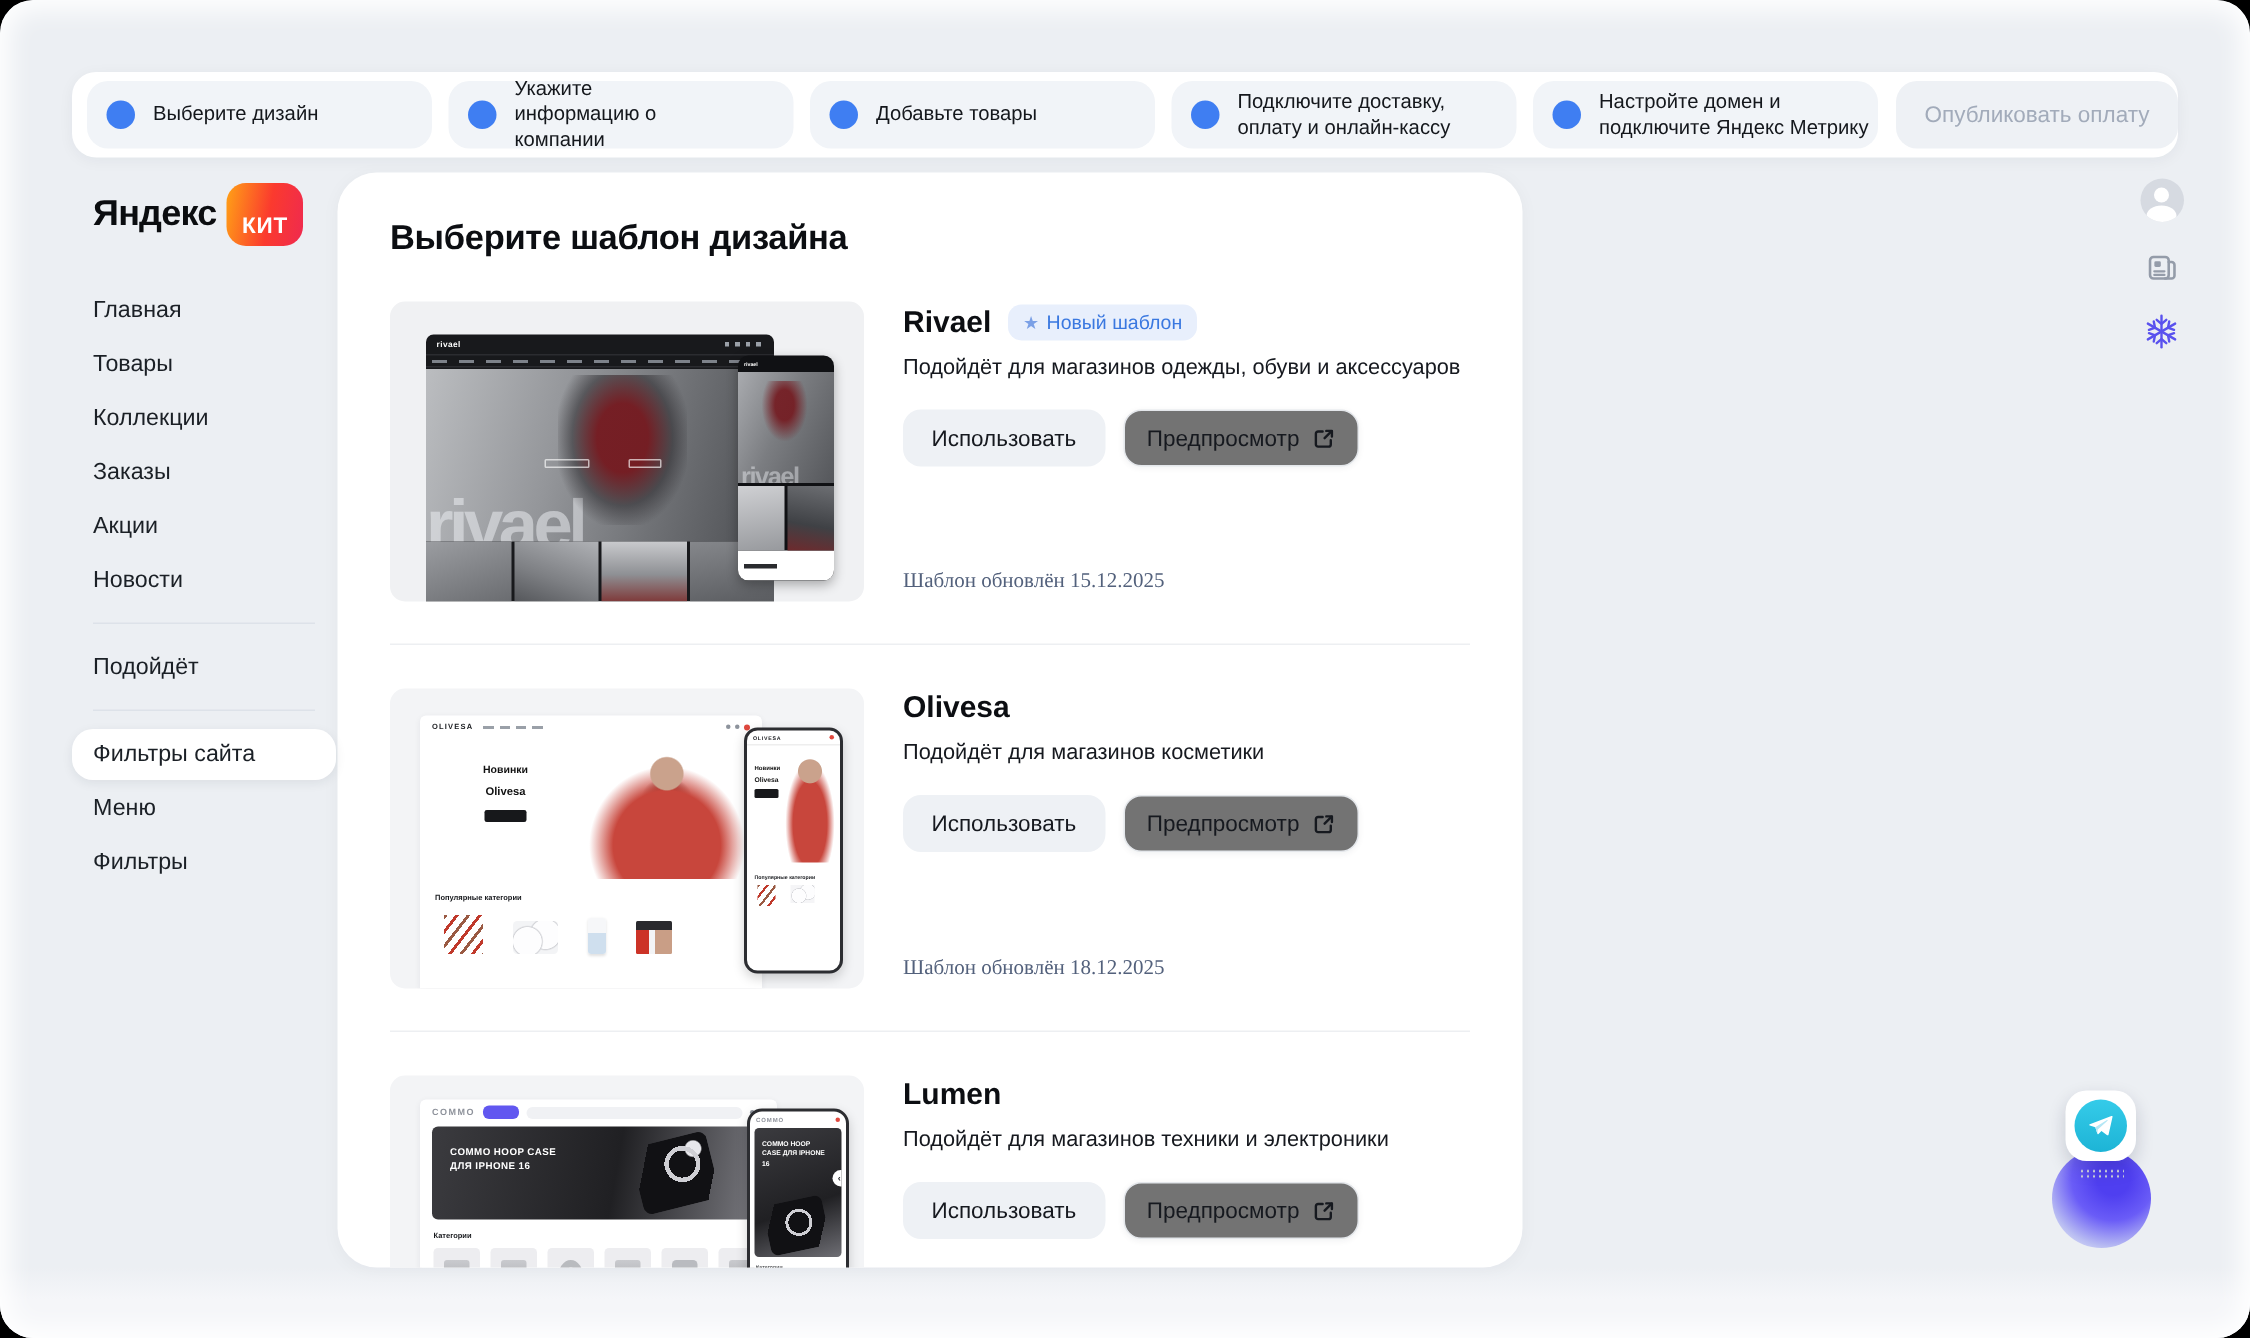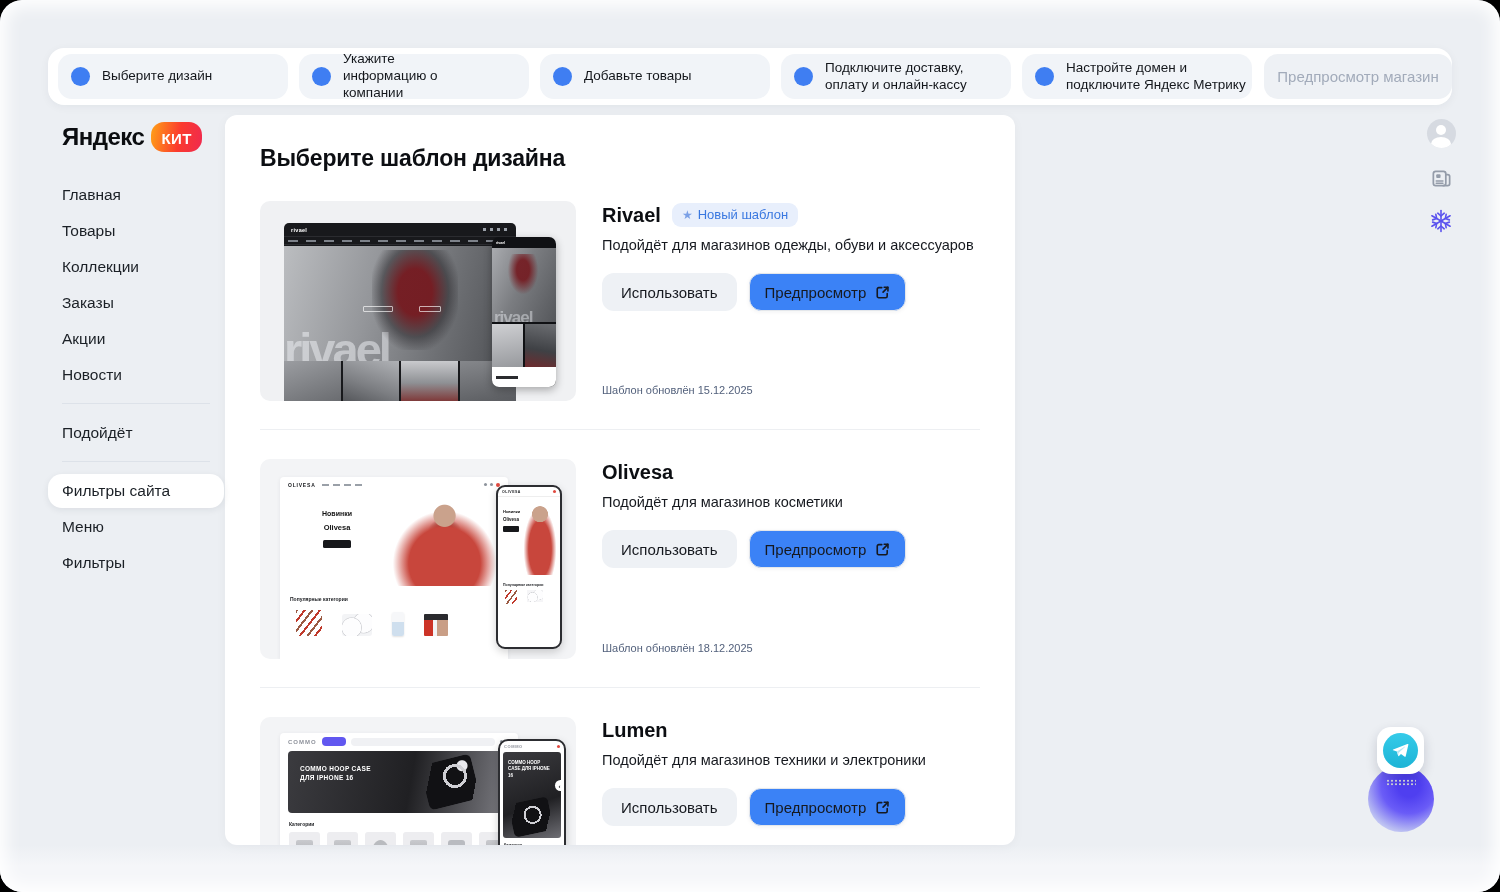--- a/index.html
+++ b/index.html
@@ -26,52 +26,52 @@
   .w4 .step-label { max-width:150px; }
   .w5 .step-label { max-width:180px; }
   .publish-btn { margin-left:auto; height:45px; width:188px; flex:0 0 188px; background:#eef1f5;
                  border:none; border-radius:14px; font-family:inherit; font-size:15px; color:#a2abba;
                  display:flex; align-items:center; justify-content:center; cursor:default; white-space:nowrap; }
 
   
   .sidebar { position:absolute; left:48px; top:122px; width:176px; z-index:2; }
   .logo { display:flex; align-items:center; gap:7px; padding-left:14px; cursor:pointer; }
   .logo-brand { font-size:24px; font-weight:700; letter-spacing:-.5px; color:#0b0d10; }
-  .logo-kit { font-size:15px; font-weight:700; letter-spacing:.5px; color:#fff; padding:8px 10px 5px;
+  .logo-kit { font-size:15px; font-weight:700; letter-spacing:.5px; color:#fff; padding:20px 10px 5px;
               border-radius:13px; background:linear-gradient(100deg,#ffa216,#fb3a2e 55%,#ef2a4f); }
   .nav { margin-top:26px; }
   .nav-item { font-size:15.5px; color:#1b2026; padding:8px 14px; border-radius:14px; cursor:pointer;
               white-space:nowrap; margin-bottom:2px; }
   .nav-item.active { background:#fff; box-shadow:0 2px 7px rgba(25,35,55,.08); font-weight:500; }
   .nav-divider { height:1px; background:#dde2e9; margin:11px 14px 12px; border:none; }
 
   
   .main-card { position:absolute; left:225px; top:115px; width:790px; height:730px; background:#fff;
-               border-radius:12px; box-shadow:0 2px 12px rgba(25,35,55,.04); overflow:hidden;
+               border-radius:26px; box-shadow:0 2px 12px rgba(25,35,55,.04); overflow:hidden;
                padding:30px 35px 0; z-index:1; }
   .main-title { font-size:23px; font-weight:700; color:#0c0e12; letter-spacing:-.2px; }
   .tpl-row { display:flex; margin-top:29px; }
   .row-divider { height:1px; background:#edeff2; margin-top:28px; }
   .tpl-preview { width:316px; height:200px; flex:0 0 316px; border-radius:10px; overflow:hidden;
                  position:relative; }
   .tpl-info { display:flex; flex-direction:column; margin-left:26px; height:200px; flex:1; }
   .tpl-title-row { display:flex; align-items:center; gap:11px; margin-top:2px; }
   .tpl-name { font-size:20px; font-weight:700; color:#0c0e12; }
   .badge { display:inline-flex; align-items:center; gap:5px; background:#e8effc; border-radius:9px;
            padding:4px 10px 5px; font-size:13px; font-weight:500; color:#3a78e0; }
   .badge-star { font-size:12px; color:#7ba0e6; line-height:1; }
   .tpl-desc { font-size:14.5px; color:#16191f; margin-top:10px; }
   .tpl-actions { display:flex; gap:12px; margin-top:20px; }
   .btn { height:38px; border-radius:12px; font-family:inherit; font-size:15px; color:#16191f;
          display:inline-flex; align-items:center; cursor:pointer; }
   .btn-use { background:#eef1f5; border:none; padding:0 19px; }
-  .btn-preview { background:#3b82f6; border:1px solid #e4e7eb; box-shadow:0 1px 4px rgba(25,35,55,.06);
+  .btn-preview { background:#737373; border:1px solid #e4e7eb; box-shadow:0 1px 4px rgba(25,35,55,.06);
                  padding:0 15px; gap:9px; }
   .btn-preview svg { display:block; }
-  .tpl-updated { margin-top:auto; margin-bottom:5px; font-size:11px; color:#53617c; }
+  .tpl-updated { margin-top:auto; margin-bottom:5px; font-size:14px; color:#53617c;font-family:Liberation Serif, serif; }
 
   
   .pv-rivael { background:#f0f1f3; }
   .pvr-desktop { position:absolute; left:24px; top:22px; width:232px; bottom:0;
                  background:#18191c; border-radius:5px 5px 0 0; overflow:hidden; }
   .pvr-head { height:13px; display:flex; align-items:center; padding:0 7px; }
   .pvr-logo { color:#fff; font-size:5.5px; font-weight:700; letter-spacing:.3px; }
   .pvr-dots { margin-left:auto; width:26px; height:3px;
               background:repeating-linear-gradient(90deg,#9aa0a8 0 3px,transparent 3px 7px); }
   .pvr-nav { height:9px; border-top:1px solid #2b2c30; border-bottom:1px solid #2b2c30;
@@ -250,21 +250,21 @@
       <span class="step-label">Добавьте товары</span>
     </div>
     <div class="step-pill w4">
       <span class="step-dot"></span>
       <span class="step-label">Подключите доставку, оплату и онлайн-кассу</span>
     </div>
     <div class="step-pill w5">
       <span class="step-dot"></span>
       <span class="step-label">Настройте домен и подключите Яндекс Метрику</span>
     </div>
-    <button class="publish-btn">Предпросмотр магазин</button>
+    <button class="publish-btn">Опубликовать оплату</button>
   </div>
 
   <div class="sidebar">
     <div class="logo">
       <span class="logo-brand">Яндекс</span>
       <span class="logo-kit">КИТ</span>
     </div>
     <nav class="nav">
       <div class="nav-item">Главная</div>
       <div class="nav-item">Товары</div>

